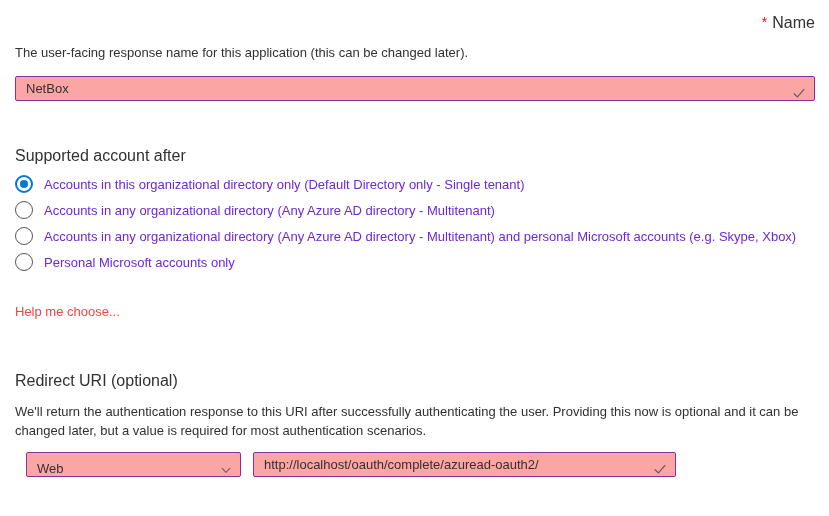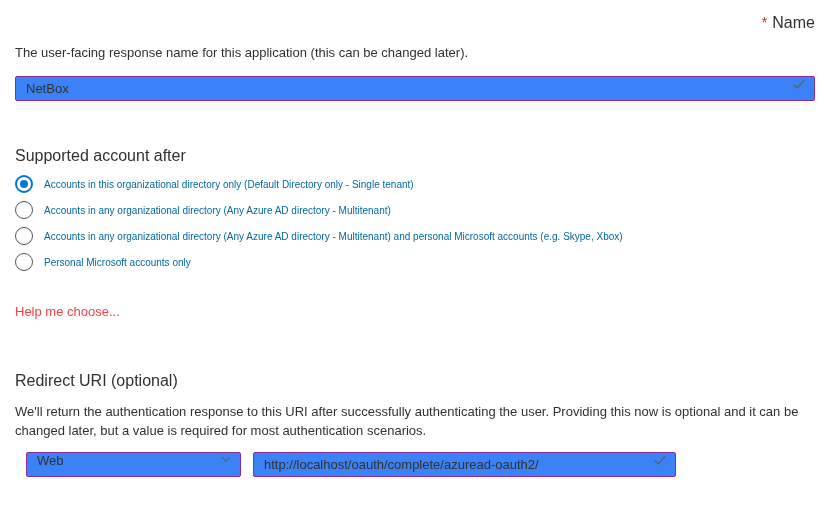--- a/index.html
+++ b/index.html
@@ -33,23 +33,23 @@
 
   
   .name-title { margin-top: 0; text-align: right; }
   .name-desc { margin-top: 12px; }
 
   .field-box {
     box-sizing: border-box;
     height: 25px;
     border: 1px solid #8a2da5;
     border-radius: 2px;
-    background: #3b82f6;
-    display: flex;
-    align-items: flex-start;
+    background: #fca5a5;
+    display: flex;
+    align-items: flex-end;
   }
   .name-field { margin-top: 15px; width: 800px; }
   .field-box input {
     flex: 1 1 auto;
     min-width: 0;
     border: none;
     outline: none;
     background: transparent;
     font-family: "Liberation Sans", sans-serif;
     font-size: 13px;
@@ -91,22 +91,22 @@
   .radio-circle.selected { border: 2px solid #0078d4; }
   .radio-circle.selected::after {
     content: "";
     width: 8px;
     height: 8px;
     border-radius: 50%;
     background: #0078d4;
   }
   .radio-label {
     margin-left: 11px;
-    font-size: 10px;
-    color: #0369a1;
+    font-size: 13px;
+    color: #6d28d9;
     white-space: nowrap;
   }
   .help-link {
     display: inline-block;
     margin-top: 25px;
     font-size: 13px;
     color: #ef4444;
     text-decoration: none;
     cursor: pointer;
   }

